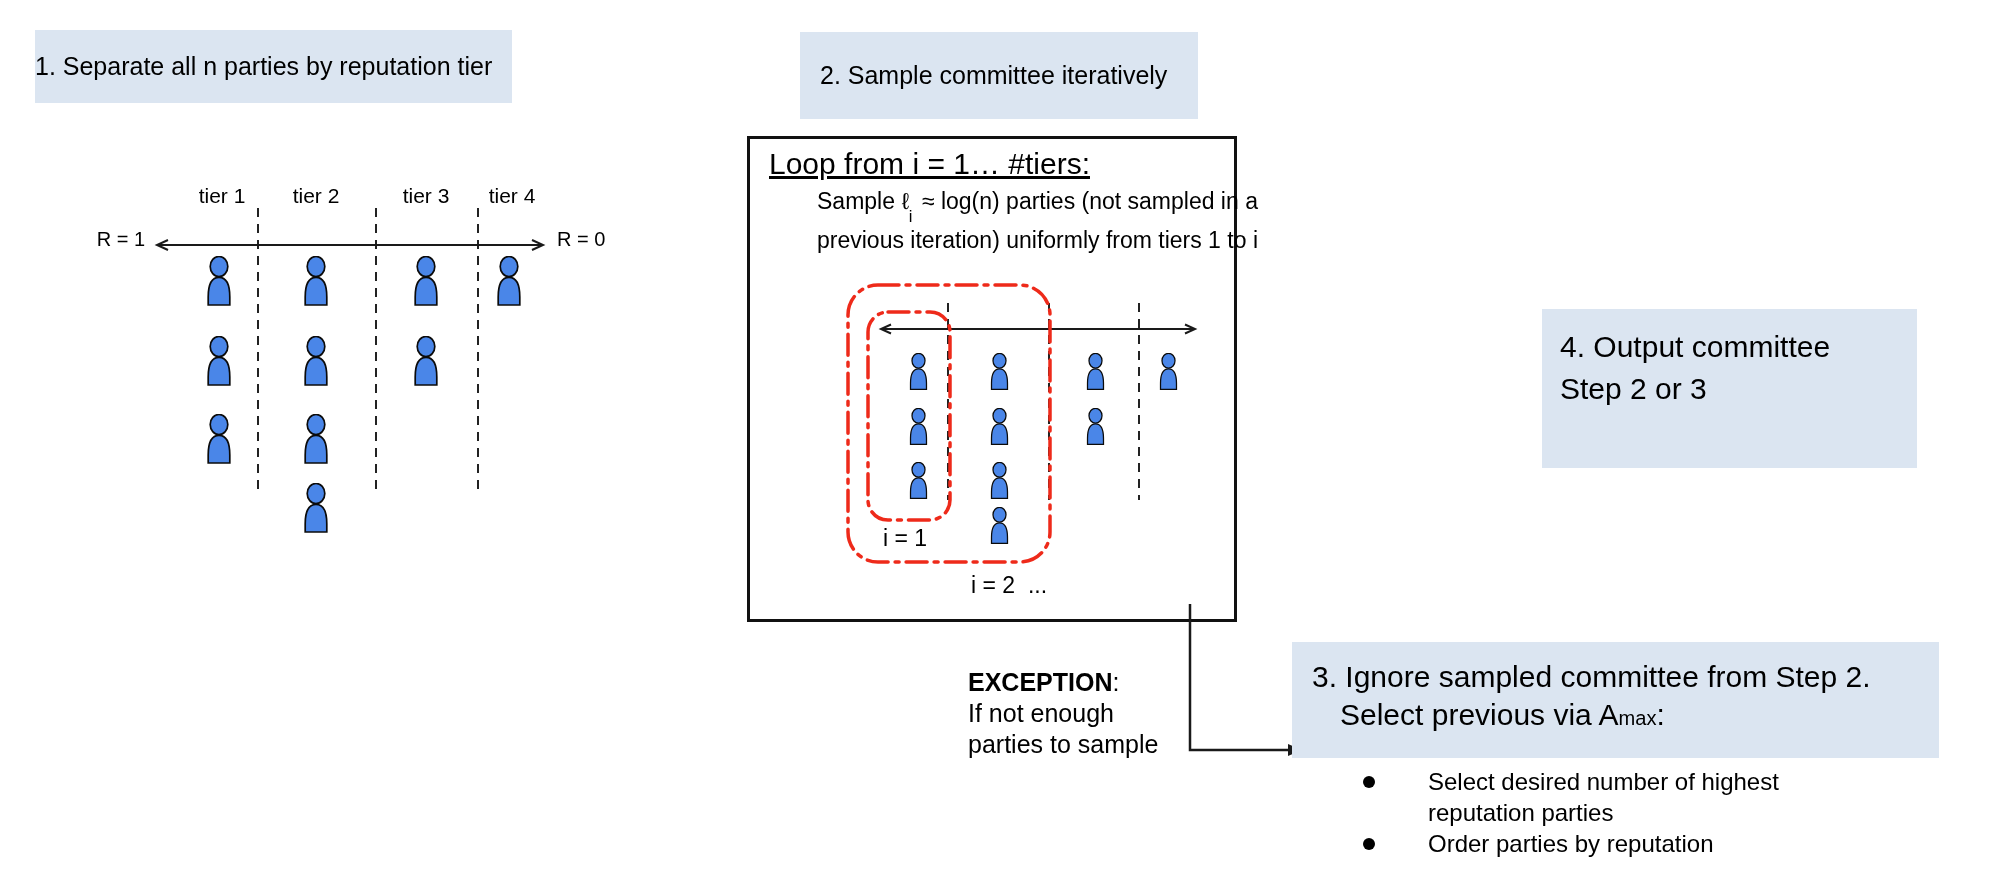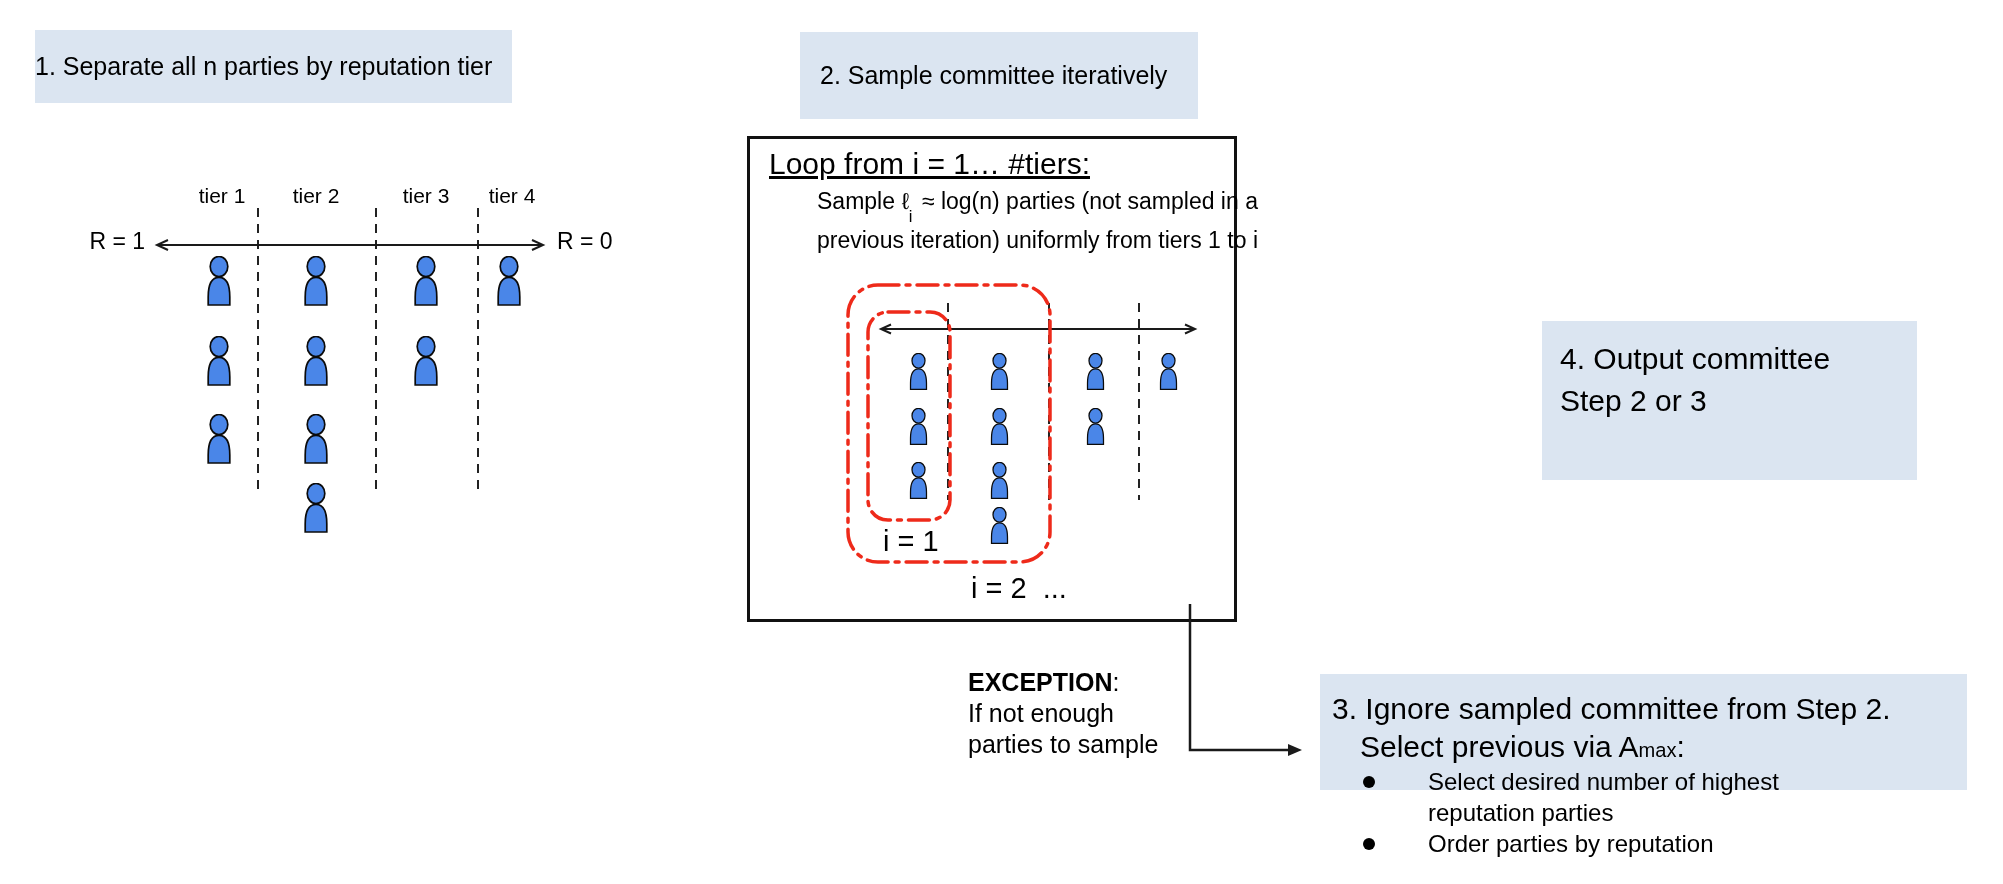--- a/index.html
+++ b/index.html
@@ -21,39 +21,39 @@
   .hl-box-lg{background:#dbe5f1;font-size:30px;line-height:38px;color:#000;}
   .tier-label{
     font-size:21px;
     transform:translateX(-50%);
     white-space:nowrap;
   }
   .vdash{
     width:2px;
     background-image:repeating-linear-gradient(to bottom,#222 0px,#222 9px,transparent 9px,transparent 16px);
   }
-  .axis-label{font-size:23px;white-space:nowrap;}
+  .axis-label{font-size:20px;white-space:nowrap;}
   .loop-title{
     font-size:30px;
     text-decoration:underline;
     white-space:nowrap;
   }
   .loop-body{
     font-size:23px;
     line-height:30px;
     white-space:nowrap;
     margin-left:28px;
   }
   .loop-body sub{
     font-size:0.72em;
     position:relative;
     top:0.45em;
     margin-right:3px;
   }
-  .iter-label{font-size:29px;white-space:pre;}
+  .iter-label{font-size:23px;white-space:pre;}
   .frame{
     border:3px solid #111;
     background:#fff;
   }
   .exception{
     font-size:25px;
     line-height:31px;
     white-space:nowrap;
   }
   .exception b{font-weight:bold;}
@@ -262,34 +262,34 @@
     <polyline points="10,8 10,154 116,154" fill="none" stroke="#1a1a1a" stroke-width="2.5"></polyline>
     <path d="M108,148 L122,154 L108,160 Z" fill="#1a1a1a"></path>
   </svg>
 
   <div class="abs exception" style="left:968px;top:667px;">
     <div><b>EXCEPTION</b><span>:</span></div>
     <div>If not enough</div>
     <div>parties to sample</div>
   </div>
 
-  <div class="abs hl-box-lg" style="left:1320px;top:642px;width:647px;height:116px;padding:16px 0 0 12px;box-sizing:border-box;margin-top:32px;">
+  <div class="abs hl-box-lg" style="left:1292px;top:642px;width:647px;height:116px;padding:16px 0 0 20px;box-sizing:border-box;">
     <div>3. Ignore sampled committee from Step 2.</div>
     <div class="step3-line2"><span>Select previous via A</span><span class="smallsub">max</span><span>:</span></div>
   </div>
 
   <ul class="bullets abs" style="left:1363px;top:766px;">
     <li>
       <span class="dot"></span>
       <span class="btext">Select desired number of highest reputation parties</span>
     </li>
     <li>
       <span class="dot"></span>
       <span class="btext">Order parties by reputation</span>
     </li>
   </ul>
 
-  <div class="abs hl-box-lg" style="left:1542px;top:309px;width:375px;height:159px;padding:17px 0 0 18px;box-sizing:border-box;line-height:42px;margin-top:12px;">
+  <div class="abs hl-box-lg" style="left:1542px;top:309px;width:375px;height:159px;padding:17px 0 0 18px;box-sizing:border-box;line-height:42px;">
     <div>4. Output committee</div>
     <div>Step 2 or 3</div>
   </div>
 
 </div>
 
 </body></html>

